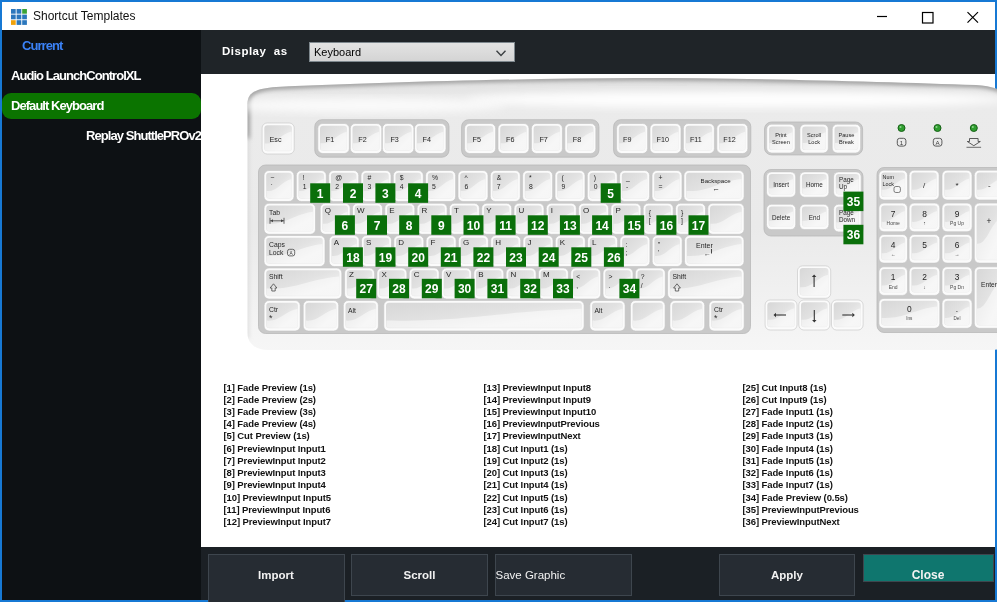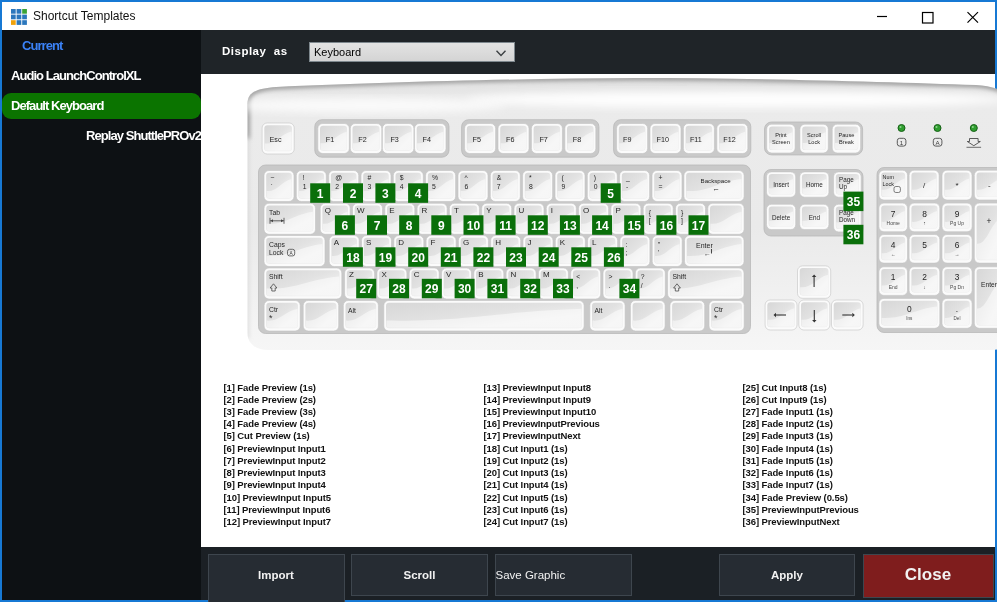--- a/index.html
+++ b/index.html
@@ -629,14 +629,14 @@
       <text x="817.4" y="245.9" font-size="12" fill="#ffffff" text-anchor="middle" font-weight="bold">36</text>
     </svg></div>
 <div style="position:absolute;left:223.5px;top:381.5px;font-size:9.5px;font-weight:bold;color:#111;line-height:12.24px;letter-spacing:-0.1px;white-space:nowrap;">[1] Fade Preview (1s)<br>[2] Fade Preview (2s)<br>[3] Fade Preview (3s)<br>[4] Fade Preview (4s)<br>[5] Cut Preview (1s)<br>[6] PreviewInput Input1<br>[7] PreviewInput Input2<br>[8] PreviewInput Input3<br>[9] PreviewInput Input4<br>[10] PreviewInput Input5<br>[11] PreviewInput Input6<br>[12] PreviewInput Input7</div>
 <div style="position:absolute;left:483.5px;top:381.5px;font-size:9.5px;font-weight:bold;color:#111;line-height:12.24px;letter-spacing:-0.1px;white-space:nowrap;">[13] PreviewInput Input8<br>[14] PreviewInput Input9<br>[15] PreviewInput Input10<br>[16] PreviewInputPrevious<br>[17] PreviewInputNext<br>[18] Cut Input1 (1s)<br>[19] Cut Input2 (1s)<br>[20] Cut Input3 (1s)<br>[21] Cut Input4 (1s)<br>[22] Cut Input5 (1s)<br>[23] Cut Input6 (1s)<br>[24] Cut Input7 (1s)</div>
 <div style="position:absolute;left:742.5px;top:381.5px;font-size:9.5px;font-weight:bold;color:#111;line-height:12.24px;letter-spacing:-0.1px;white-space:nowrap;">[25] Cut Input8 (1s)<br>[26] Cut Input9 (1s)<br>[27] Fade Input1 (1s)<br>[28] Fade Input2 (1s)<br>[29] Fade Input3 (1s)<br>[30] Fade Input4 (1s)<br>[31] Fade Input5 (1s)<br>[32] Fade Input6 (1s)<br>[33] Fade Input7 (1s)<br>[34] Fade Preview (0.5s)<br>[35] PreviewInputPrevious<br>[36] PreviewInputNext</div>
 <div style="position:absolute;left:201px;top:547px;width:794px;height:53px;background:#1b2025;">
 <div style="position:absolute;left:6.5px;top:6.5px;width:137px;height:58px;background:#262c33;border:1px solid #3e464e;box-sizing:border-box;color:#f2f2f2;font-weight:bold;font-size:11.5px;text-align:center;line-height:40px;">Import</div>
     <div style="position:absolute;left:150px;top:6.5px;width:137px;height:42px;background:#262c33;border:1px solid #3e464e;box-sizing:border-box;color:#f2f2f2;font-weight:bold;font-size:11.5px;text-align:center;line-height:40px;">Scroll</div>
     <div style="position:absolute;left:293.5px;top:6.5px;width:137px;height:42px;background:#262c33;border:1px solid #3e464e;box-sizing:border-box;color:#f2f2f2;font-weight:normal;font-size:11.5px;line-height:40px;">Save Graphic</div>
     <div style="position:absolute;left:518px;top:6.5px;width:136px;height:42px;background:#262c33;border:1px solid #3e464e;box-sizing:border-box;color:#f2f2f2;font-weight:bold;font-size:11.5px;text-align:center;line-height:40px;">Apply</div>
-    <div style="position:absolute;left:661.5px;top:6.5px;width:131px;height:44px;background:#7f1d1d;border:1px solid #3e464e;box-sizing:border-box;color:#f2f2f2;font-weight:bold;font-size:17px;text-align:center;line-height:40px;">Close</div>
+    <div style="position:absolute;left:661.5px;top:6.5px;width:131px;height:28px;background:#0f766e;border:1px solid #3e464e;box-sizing:border-box;color:#f2f2f2;font-weight:bold;font-size:12px;text-align:center;line-height:40px;">Close</div>
 </div>
 
 </body></html>

